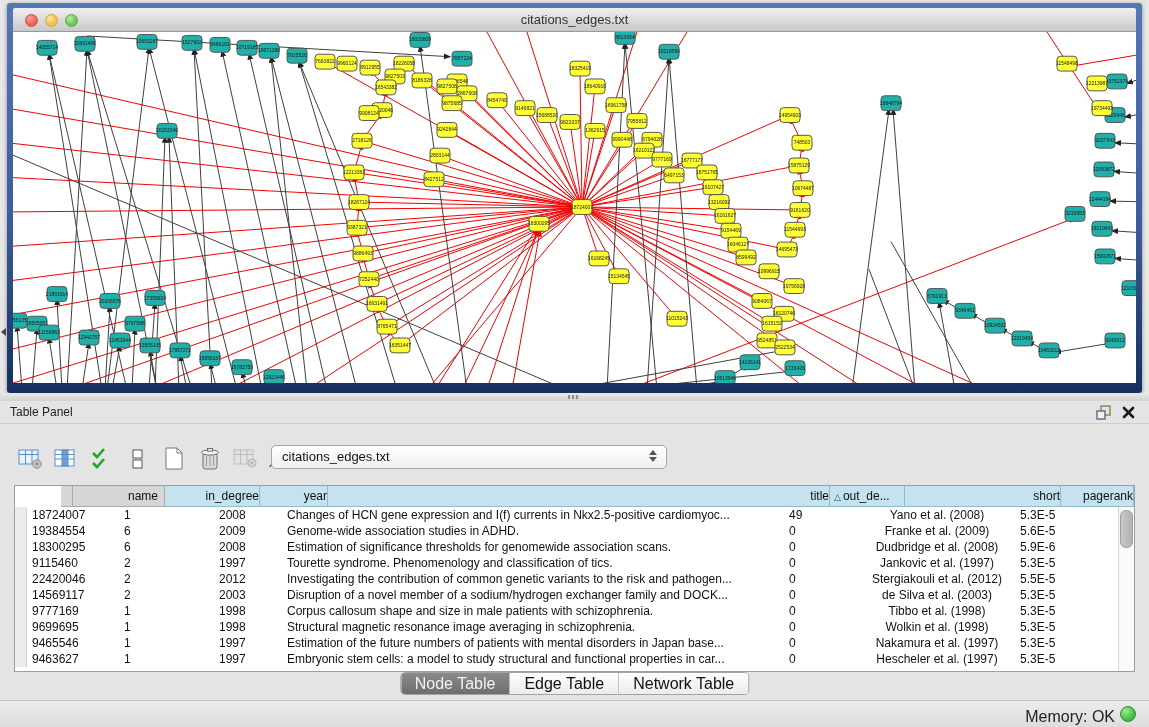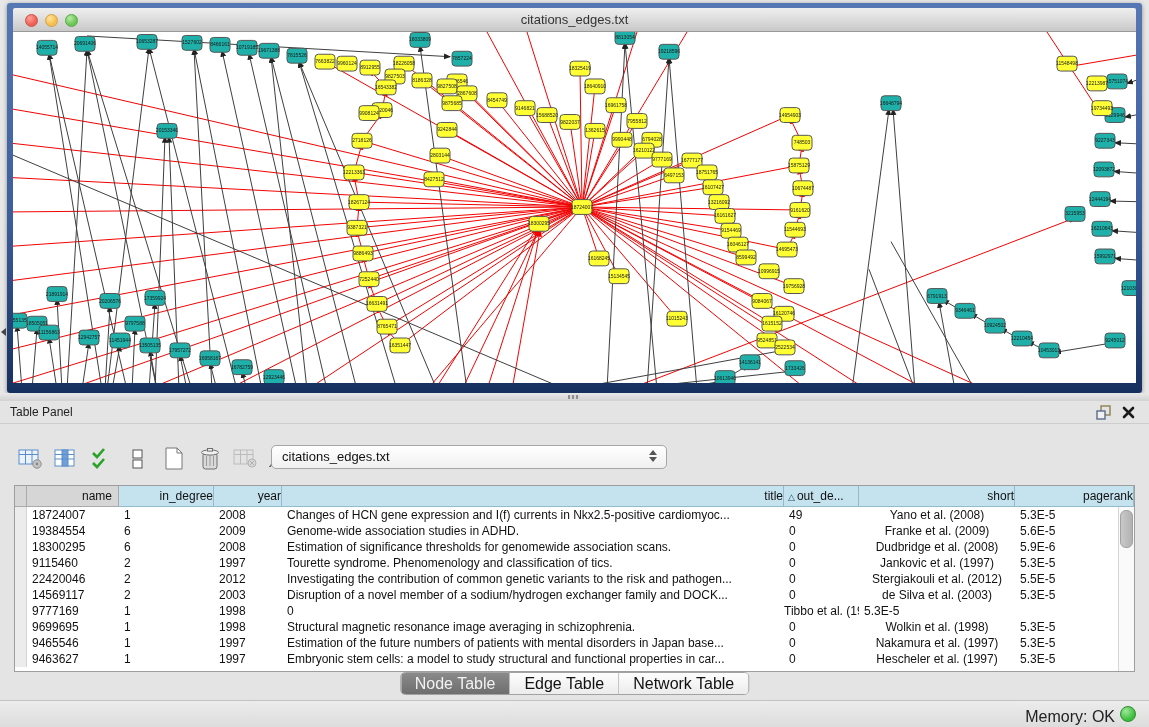--- a/index.html
+++ b/index.html
@@ -810,21 +810,21 @@
 
     <div class="dropdown">
       <span>citations_edges.txt</span>
       <span class="dd-arrows">
           <div class="dd-up"></div>
           <div class="dd-down"></div>
         </span>
     </div>
 
     <div class="tablewrap">
-      <div class="thead" id="thead" style="grid-template-columns: 12px 92px 95px 68px 502px 75px 156px 1fr;">
+      <div class="thead" id="thead" style="grid-template-columns: 12px 92px 95px 68px 502px 75px 156px 1fr; padding-left: 46px;">
           <div class="th corner"></div>
           <div class="th name">name</div>
           <div class="th plain">in_degree</div>
           <div class="th plain">year</div>
           <div class="th plain">title</div>
           <div class="th sorted"><span class="tri">△</span>out_de...</div>
           <div class="th center">short</div>
           <div class="th plain">pagerank</div>
         </div>
       <div id="tbody">
@@ -886,20 +886,21 @@
             <div class="td">Disruption of a novel member of a sodium/hydrogen exchanger family and DOCK...</div>
             <div class="td">0</div>
             <div class="td center">de Silva et al. (2003)</div>
             <div class="td">5.3E-5</div>
           </div>
           <div class="trow" style="grid-template-columns: 12px 92px 95px 68px 502px 75px 156px 1fr;">
             <div class="td gutter"></div>
             <div class="td">9777169</div>
             <div class="td">1</div>
             <div class="td">1998</div>
+            <div class="td">Corpus callosum shape and size in male patients with schizophrenia.</div>
             <div class="td">0</div>
             <div class="td center">Tibbo et al. (1998)</div>
             <div class="td">5.3E-5</div>
           </div>
           <div class="trow" style="grid-template-columns: 12px 92px 95px 68px 502px 75px 156px 1fr;">
             <div class="td gutter"></div>
             <div class="td">9699695</div>
             <div class="td">1</div>
             <div class="td">1998</div>
             <div class="td">Structural magnetic resonance image averaging in schizophrenia.</div>

